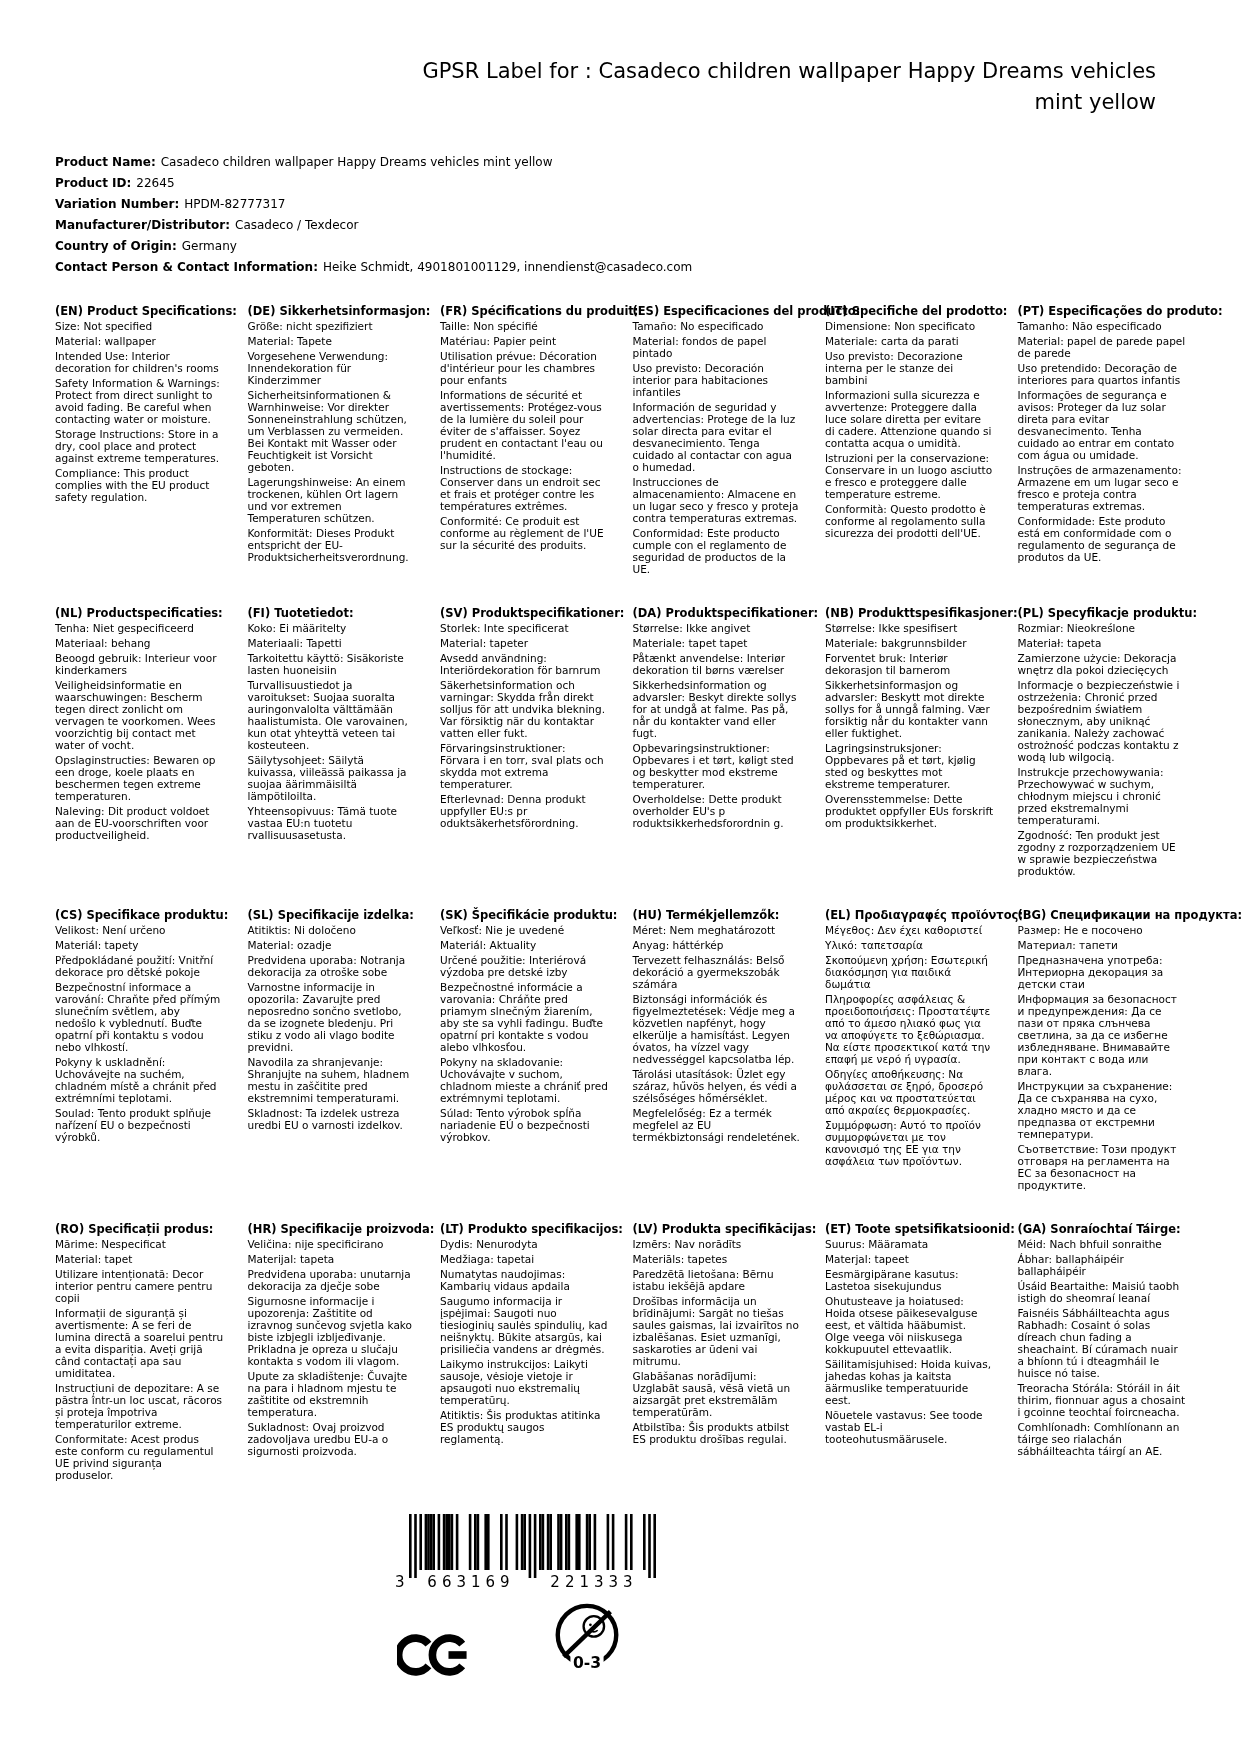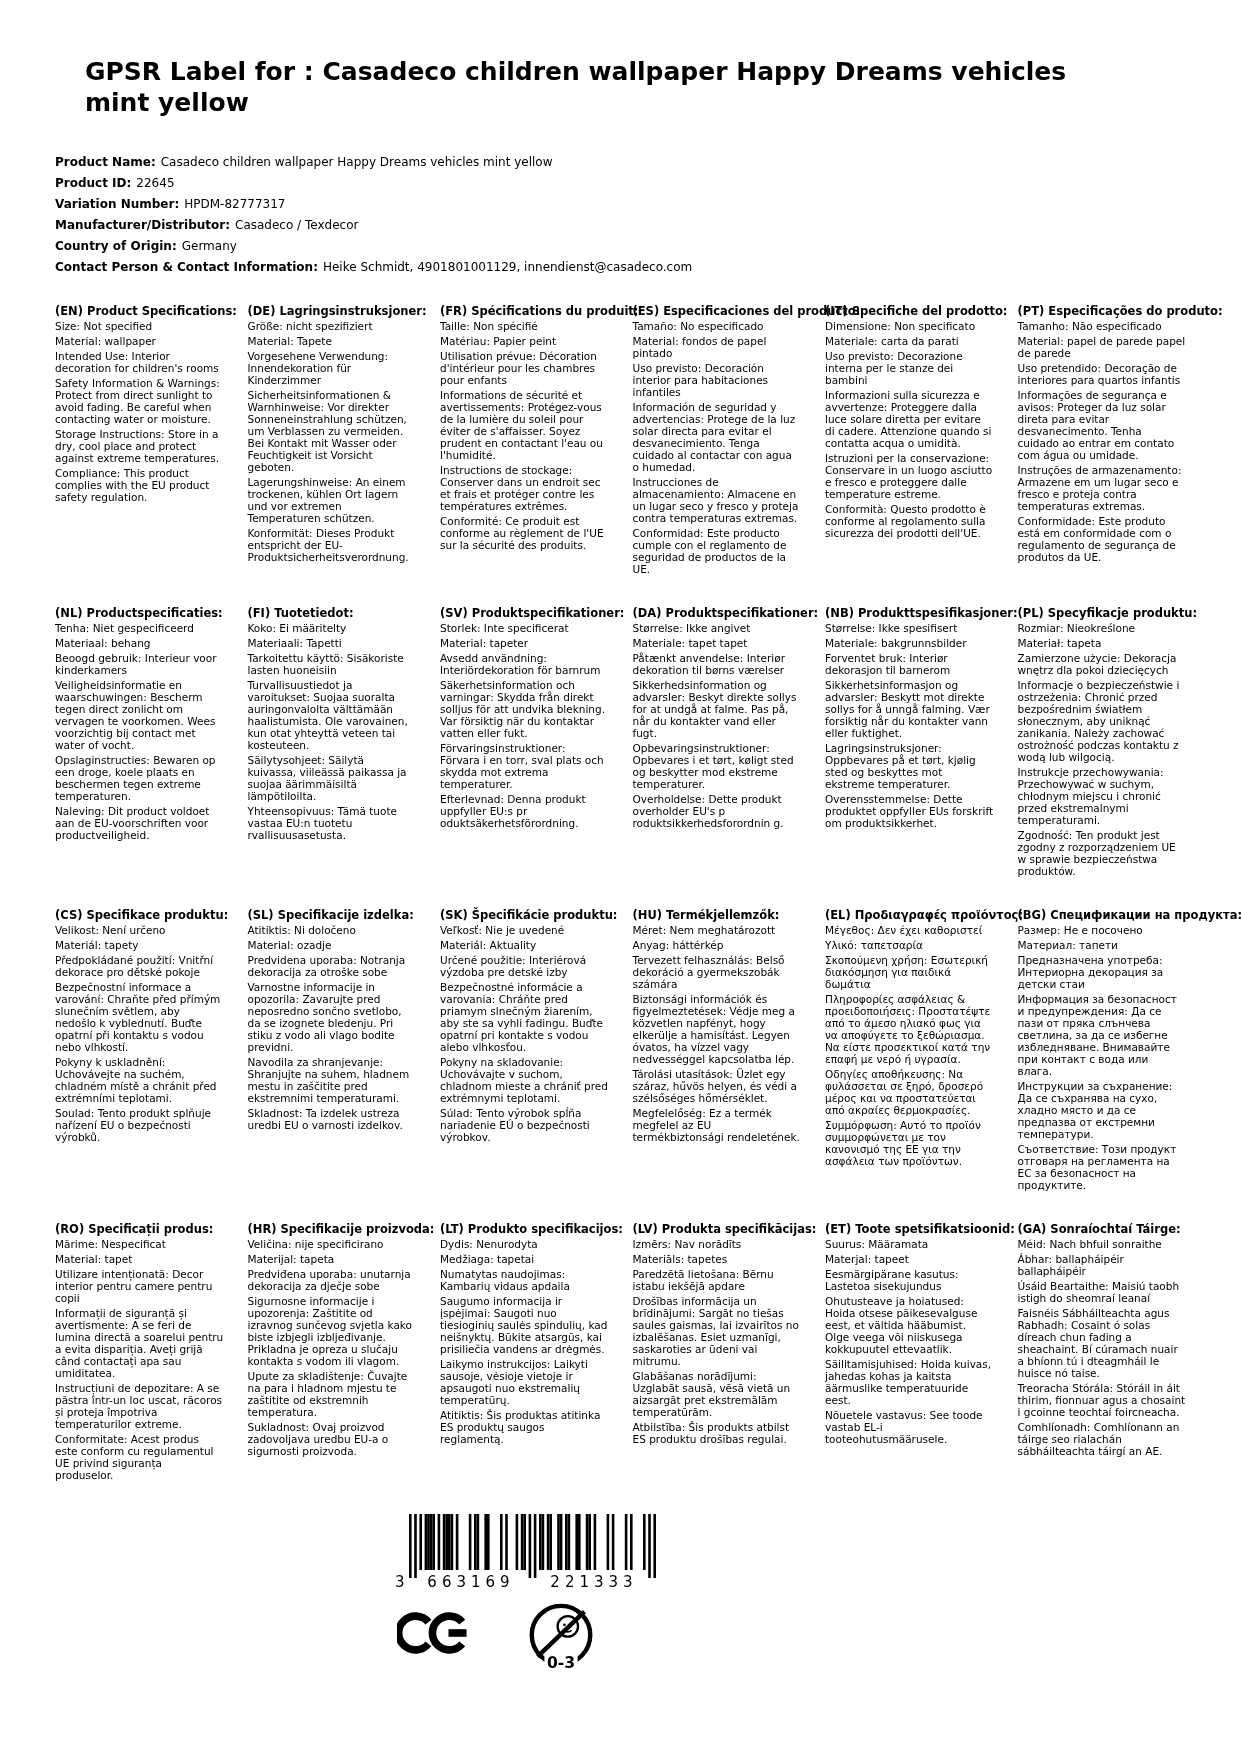--- a/index.html
+++ b/index.html
@@ -2,32 +2,32 @@
 <html><head>
 <meta charset="utf-8">
 <style>
   html,body{margin:0;padding:0;}
   body{
     width:1241px;height:1754px;background:#ffffff;color:#000;
     font-family:"DejaVu Sans","Liberation Sans",sans-serif;
     position:relative;overflow:hidden;
   }
   .page{padding:34px 55px 0;box-sizing:border-box;}
-  .title{font-size:25px;font-weight:bold;text-align:left;line-height:31px;margin:22px 30px 0;}
+  .title{font-size:21px;font-weight:normal;text-align:right;line-height:31px;margin:22px 30px 0;}
   .product-info{margin-top:34px;font-size:12px;line-height:21px;}
   .pi-label{font-weight:bold;}
   .pi-value{margin-left:5px;}
   .lang-grid{margin-top:26px;}
   .lang-row{display:grid;grid-template-columns:repeat(6,1fr);column-gap:24px;margin-bottom:28px;align-items:start;}
   .lang-section{min-width:0;}
   .lang-header{font-size:11.5px;font-weight:bold;white-space:nowrap;overflow:visible;margin-bottom:2px;}
   .lang-par{font-size:10.5px;line-height:12px;margin:0 0 3px;}
   .footer{margin-top:10px;margin-left:336px;width:310px;}
   .barcode-block{display:block;}
-  .marks-row{display:flex;gap:52px;margin-top:4px;margin-left:6px;align-items:flex-start;}
+  .marks-row{display:flex;gap:78px;margin-top:4px;margin-left:6px;align-items:flex-end;}
   .ce-wrap{margin-top:10px;}
   svg text{font-family:"DejaVu Sans","Liberation Sans",sans-serif;}
   .bc-digit{font-size:15px;fill:#000;}
   .bc-group{letter-spacing:5px;}
   .age-label{font-size:16px;font-weight:bold;fill:#000;}
 </style>
 </head>
 <body>
 
 <div class="page">
@@ -51,21 +51,21 @@
         <div class="lang-section">
           <div class="lang-header">(EN) Product Specifications:</div>
           <div class="lang-par">Size: Not specified</div>
           <div class="lang-par">Material: wallpaper</div>
           <div class="lang-par">Intended Use: Interior decoration for children's rooms</div>
           <div class="lang-par">Safety Information &amp; Warnings: Protect from direct sunlight to avoid fading. Be careful when contacting water or moisture.</div>
           <div class="lang-par">Storage Instructions: Store in a dry, cool place and protect against extreme temperatures.</div>
           <div class="lang-par">Compliance: This product complies with the EU product safety regulation.</div>
         </div>
         <div class="lang-section">
-          <div class="lang-header">(DE) Lagringsinstruksjoner:</div>
+          <div class="lang-header">(DE) Sikkerhetsinformasjon:</div>
           <div class="lang-par">Größe: nicht spezifiziert</div>
           <div class="lang-par">Material: Tapete</div>
           <div class="lang-par">Vorgesehene Verwendung: Innendekoration für Kinderzimmer</div>
           <div class="lang-par">Sicherheitsinformationen &amp; Warnhinweise: Vor direkter Sonneneinstrahlung schützen, um Verblassen zu vermeiden. Bei Kontakt mit Wasser oder Feuchtigkeit ist Vorsicht geboten.</div>
           <div class="lang-par">Lagerungshinweise: An einem trockenen, kühlen Ort lagern und vor extremen Temperaturen schützen.</div>
           <div class="lang-par">Konformität: Dieses Produkt entspricht der EU-Produktsicherheitsverordnung.</div>
         </div>
         <div class="lang-section">
           <div class="lang-header">(FR) Spécifications du produit:</div>
           <div class="lang-par">Taille: Non spécifié</div>

